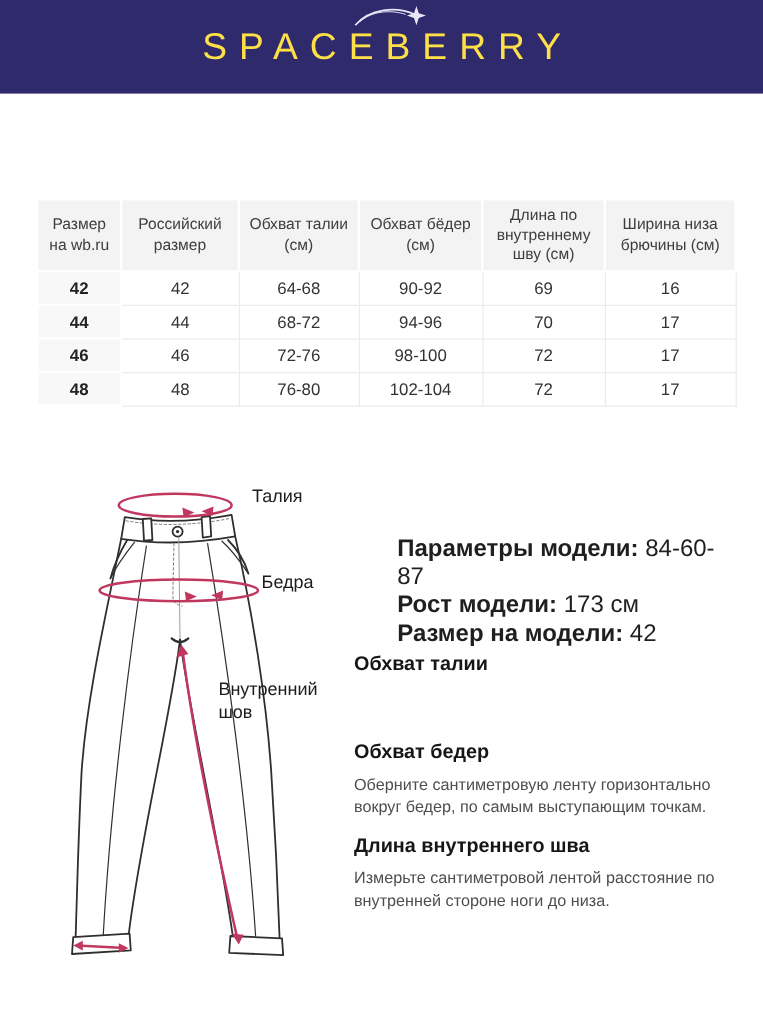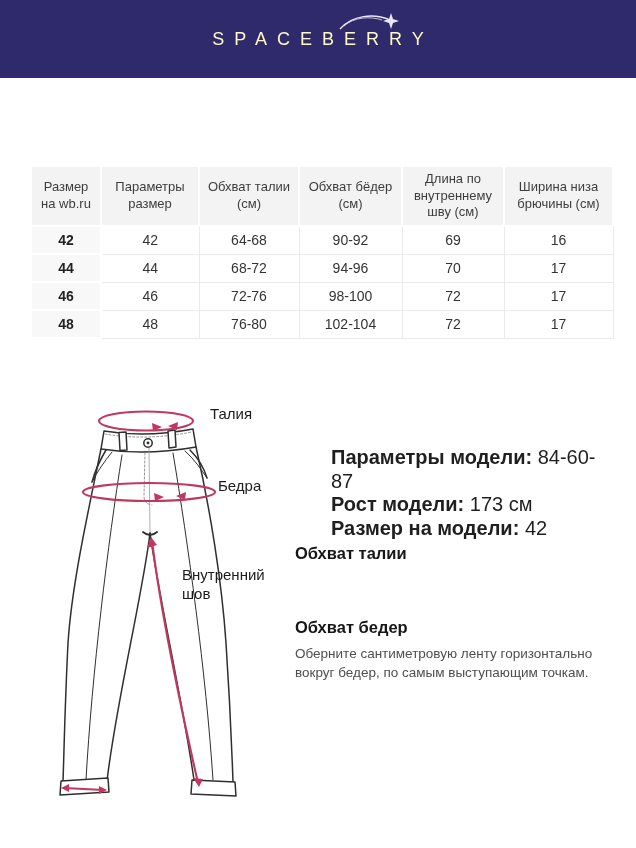--- a/index.html
+++ b/index.html
@@ -3,22 +3,22 @@
 <meta charset="utf-8">
 <style>
   html,body{margin:0;padding:0;background:#ffffff;}
   .page{position:relative;width:636px;height:848px;background:#ffffff;overflow:hidden;
         font-family:"Liberation Sans", sans-serif;color:#1f1f1f;}
 
   
   .brand-bar{position:absolute;left:0;top:0;width:636px;height:78px;background:#2e2a6c;
              display:flex;align-items:center;justify-content:center;}
   .logo-wrap{position:relative;display:inline-block;}
-  .logo-text{font-family:"Liberation Sans", sans-serif;font-size:18px;font-weight:400;
-             letter-spacing:10px;color:#fef9c3;padding-left:10px;}
+  .logo-text{font-family:"Liberation Sans", sans-serif;font-size:31px;font-weight:400;
+             letter-spacing:10px;color:#fde047;padding-left:10px;}
   .comet{position:absolute;left:136px;top:-22px;}
 
   
   .table-wrap{position:absolute;left:30px;top:165px;width:582px;}
   table.size-table{border-collapse:collapse;width:582px;table-layout:fixed;}
   .size-table th{background:#f3f3f3;border:2px solid #ffffff;font-size:13px;font-weight:400;
                  color:#3d3d3d;height:54px;line-height:1.3;padding:2px 4px;text-align:center;vertical-align:middle;}
   .size-table td{border:1px solid #ebebeb;font-size:14px;font-weight:400;color:#333333;
                  height:24px;text-align:center;vertical-align:middle;padding:1px 2px;}
   .size-table td.first{background:#f8f8f8;font-weight:700;border:2px solid #ffffff;color:#222;}
@@ -67,21 +67,21 @@
         <col class="c0">
           <col class="c1">
           <col class="c2">
           <col class="c3">
           <col class="c4">
           <col class="c5">
       </colgroup>
       <thead>
         <tr>
           <th>Размер на wb.ru</th>
-          <th>Параметры размер</th>
+          <th>Российский размер</th>
           <th>Обхват талии (см)</th>
           <th>Обхват бёдер (см)</th>
           <th>Длина по внутреннему шву (см)</th>
           <th>Ширина низа брючины (см)</th>
         </tr>
       </thead>
       <tbody>
         <tr>
           <td class="first">42</td>
           <td>42</td>
@@ -194,14 +194,18 @@
     </div>
   </div>
 
   <div class="guide g1">
     <h3>Обхват талии</h3>
   </div>
   <div class="guide g2">
     <h3>Обхват бедер</h3>
     <p>Оберните сантиметровую ленту горизонтально вокруг бедер, по самым выступающим точкам.</p>
   </div>
+  <div class="guide g3">
+    <h3>Длина внутреннего шва</h3>
+    <p>Измерьте сантиметровой лентой расстояние по внутренней стороне ноги до низа.</p>
+  </div>
 
 </div>
 
 </body></html>

